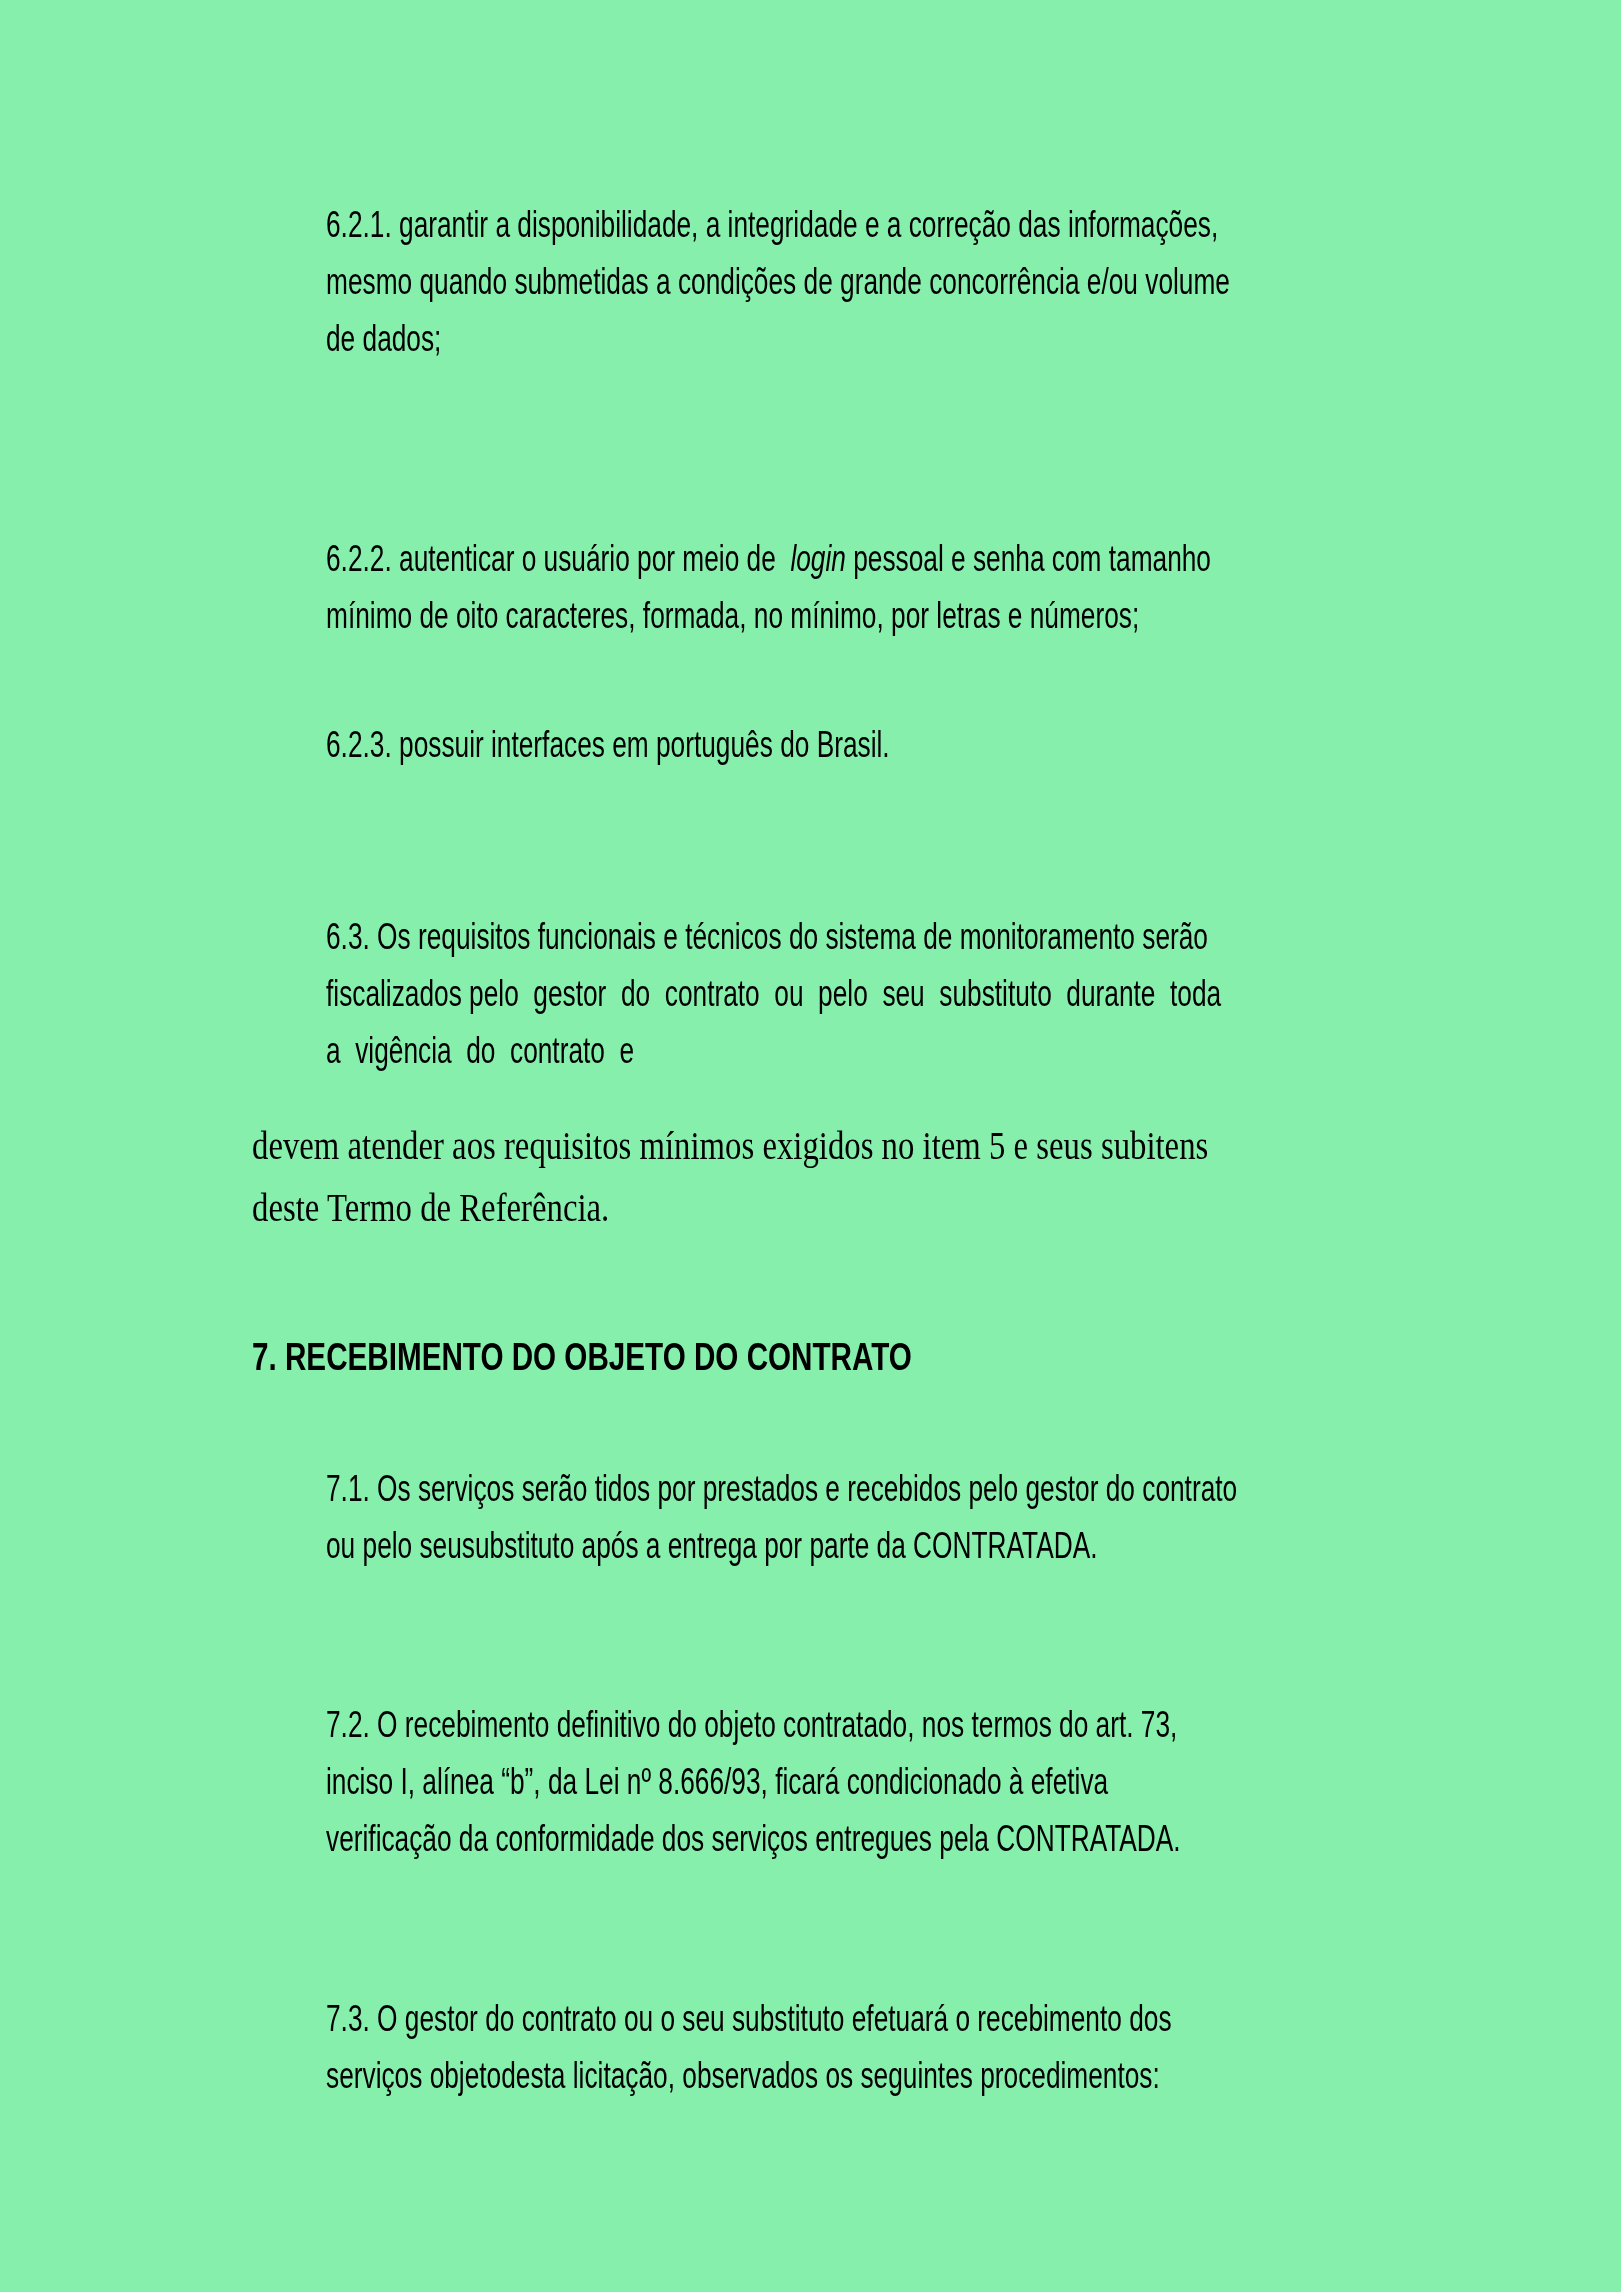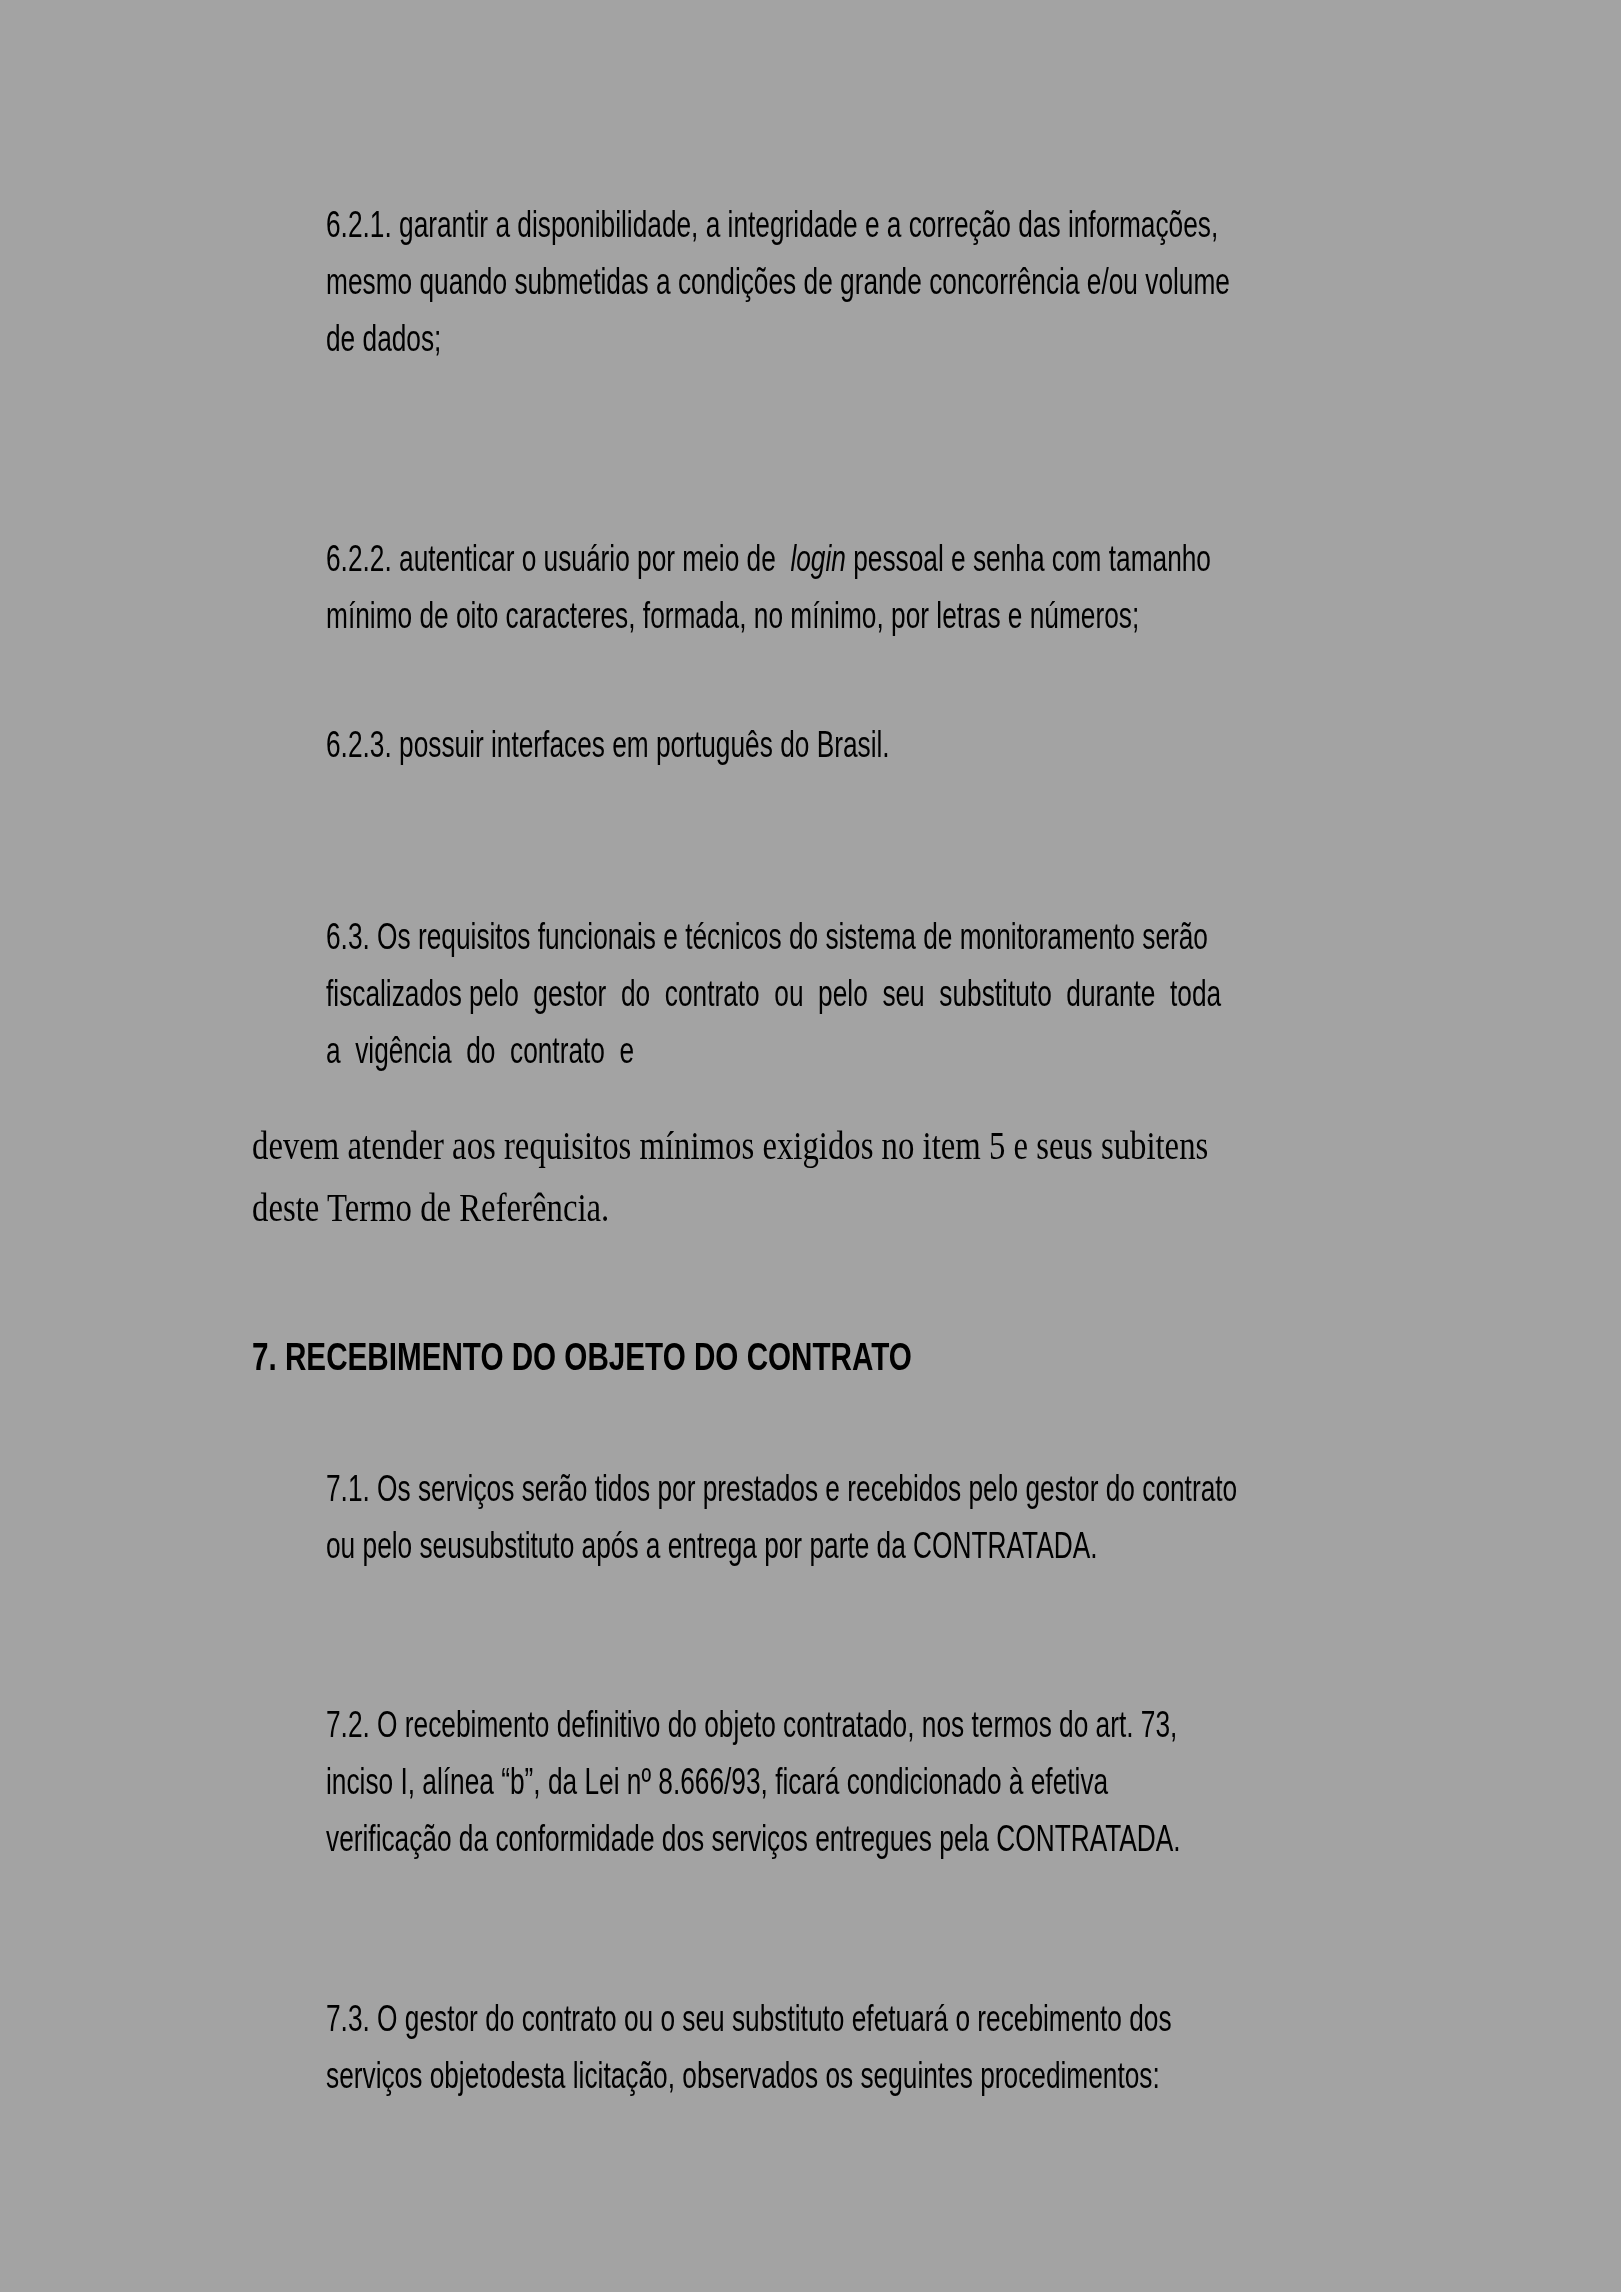--- a/index.html
+++ b/index.html
@@ -13,21 +13,21 @@
     position: relative;
     overflow: hidden;
     color: #000000;
     font-family: "Liberation Sans", sans-serif;
   }
   .page {
     position: absolute;
     left: 0; top: 0;
     width: 1621px;
     height: 2293px;
-    background: #a3a3a3;
+    background: #86efac;
   }
   .para {
     position: absolute;
     white-space: pre-wrap;
     transform-origin: 0 0;
     color: #000000;
   }
   .sans {
     font-family: "Liberation Sans", sans-serif;
     font-size: 37px;

